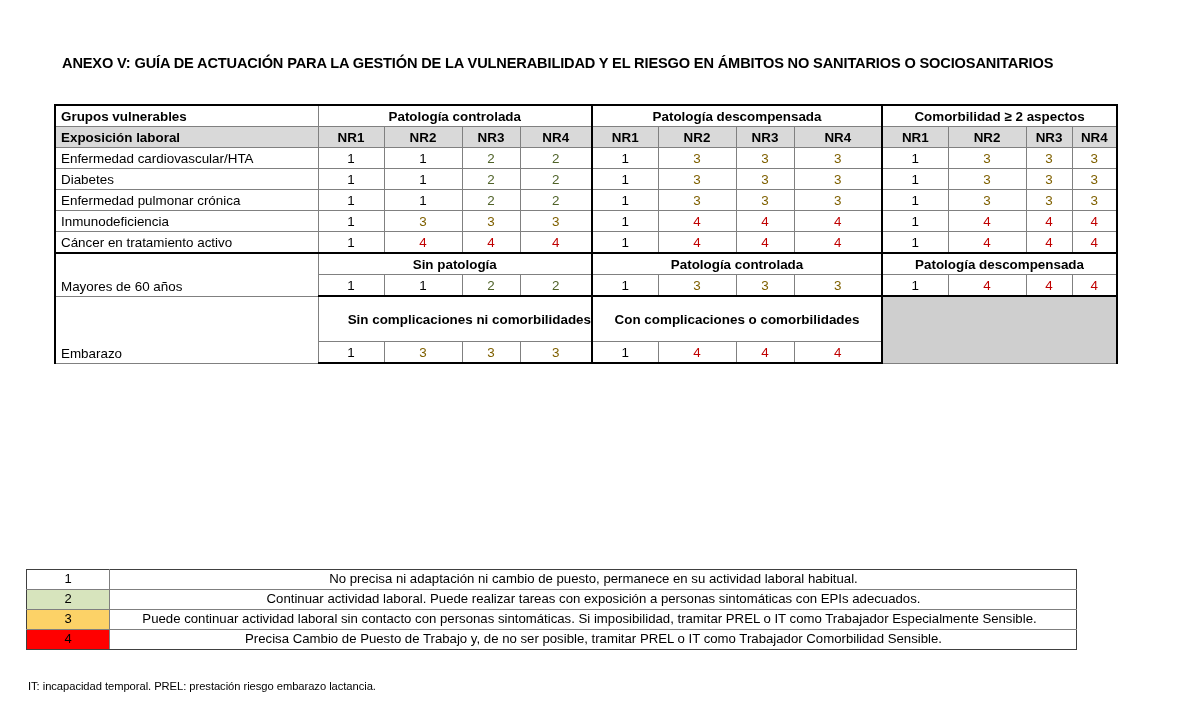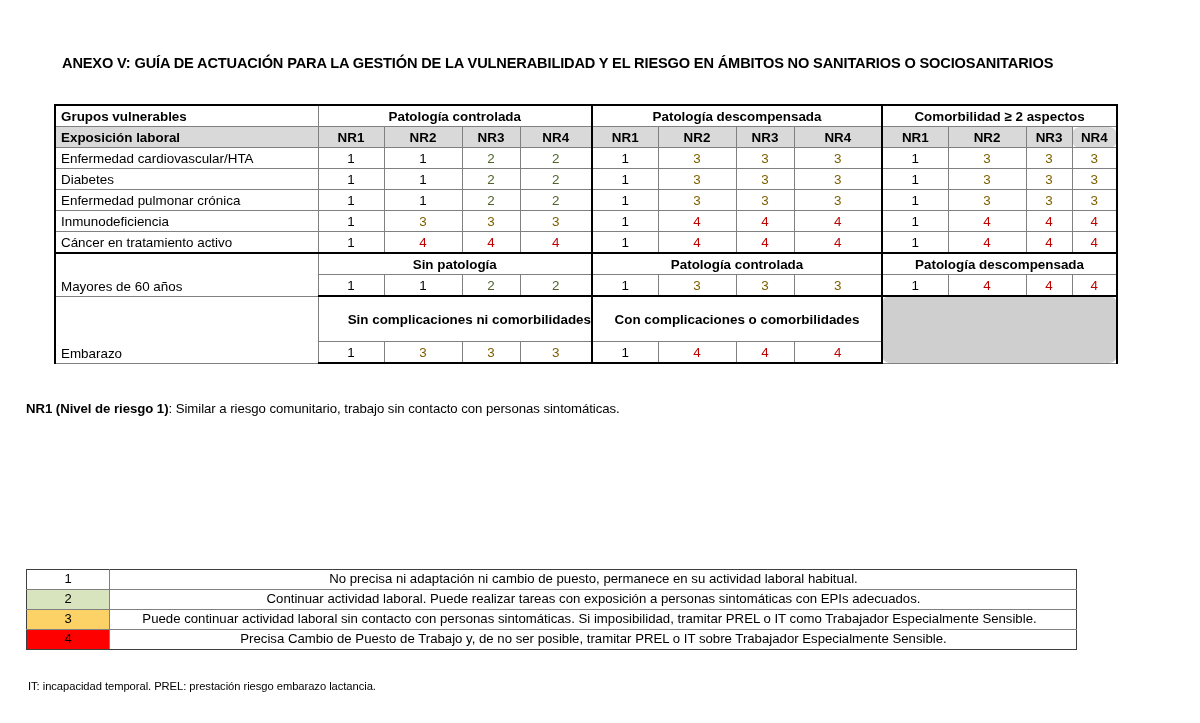--- a/index.html
+++ b/index.html
@@ -46,21 +46,21 @@
     padding: 0;
     height: 20px;
     text-align: center;
     vertical-align: middle;
     background: #ffffff;
     line-height: 1.12;
   }
   .outer-top   { border-top: 2px solid #000000 !important; margin-top: 48px; }
   .outer-bot   { border-bottom: 2.5px solid #000000 !important; }
   .outer-left  { border-left: 2px solid #000000 !important; }
-  .outer-right { border-right: 2px solid #000000 !important; border-radius: 8px; }
+  .outer-right { border-right: 2px solid #000000 !important; }
 
   .hdr-grey { background: #d9d9d9 !important; font-weight: bold; }
   .hdr-white{ background: #ffffff !important; font-weight: bold; }
   .rowlabel {
     text-align: left !important;
     padding-left: 5px !important;
     font-weight: normal;
   }
   .rowlabel.bold { font-weight: bold; }
 
@@ -297,39 +297,38 @@
     <td class="v4 outer-bot">4</td>
     <td class="v4 outer-bot">4</td>
     <td class="v4 outer-bot">4</td>
   </tr>
 
   </tbody>
 </table>
 </div>
 
 <div class="nr-defs">
-  <p><b>NR1 (Nivel de riesgo 1)</b><span>: Similar a riesgo comunitario, trabajo sin contacto con personas sintomáticas.</span></p>
 </div>
 
 <div class="legend-wrap">
 <table class="legend">
   <tbody>
     <tr>
       <td class="num lg1">1</td>
       <td class="desc">No precisa ni adaptación ni cambio de puesto, permanece en su actividad laboral habitual.</td>
     </tr>
     <tr>
       <td class="num lg2">2</td>
       <td class="desc">Continuar actividad laboral. Puede realizar tareas con exposición a personas sintomáticas con EPIs adecuados.</td>
     </tr>
     <tr>
       <td class="num lg3">3</td>
       <td class="desc" style="padding-right:14px;">Puede continuar actividad laboral sin contacto con personas sintomáticas. Si imposibilidad, tramitar PREL o IT como Trabajador Especialmente Sensible.</td>
     </tr>
     <tr>
       <td class="num lg4">4</td>
-      <td class="desc">Precisa Cambio de Puesto de Trabajo y, de no ser posible, tramitar PREL o IT sobre Trabajador Especialmente Sensible.</td>
+      <td class="desc">Precisa Cambio de Puesto de Trabajo y, de no ser posible, tramitar PREL o IT como Trabajador Comorbilidad Sensible.</td>
     </tr>
   </tbody>
 </table>
 </div>
 
 <div class="footnote">IT: incapacidad temporal. PREL: prestación riesgo embarazo lactancia.</div>
 
 </body></html>

